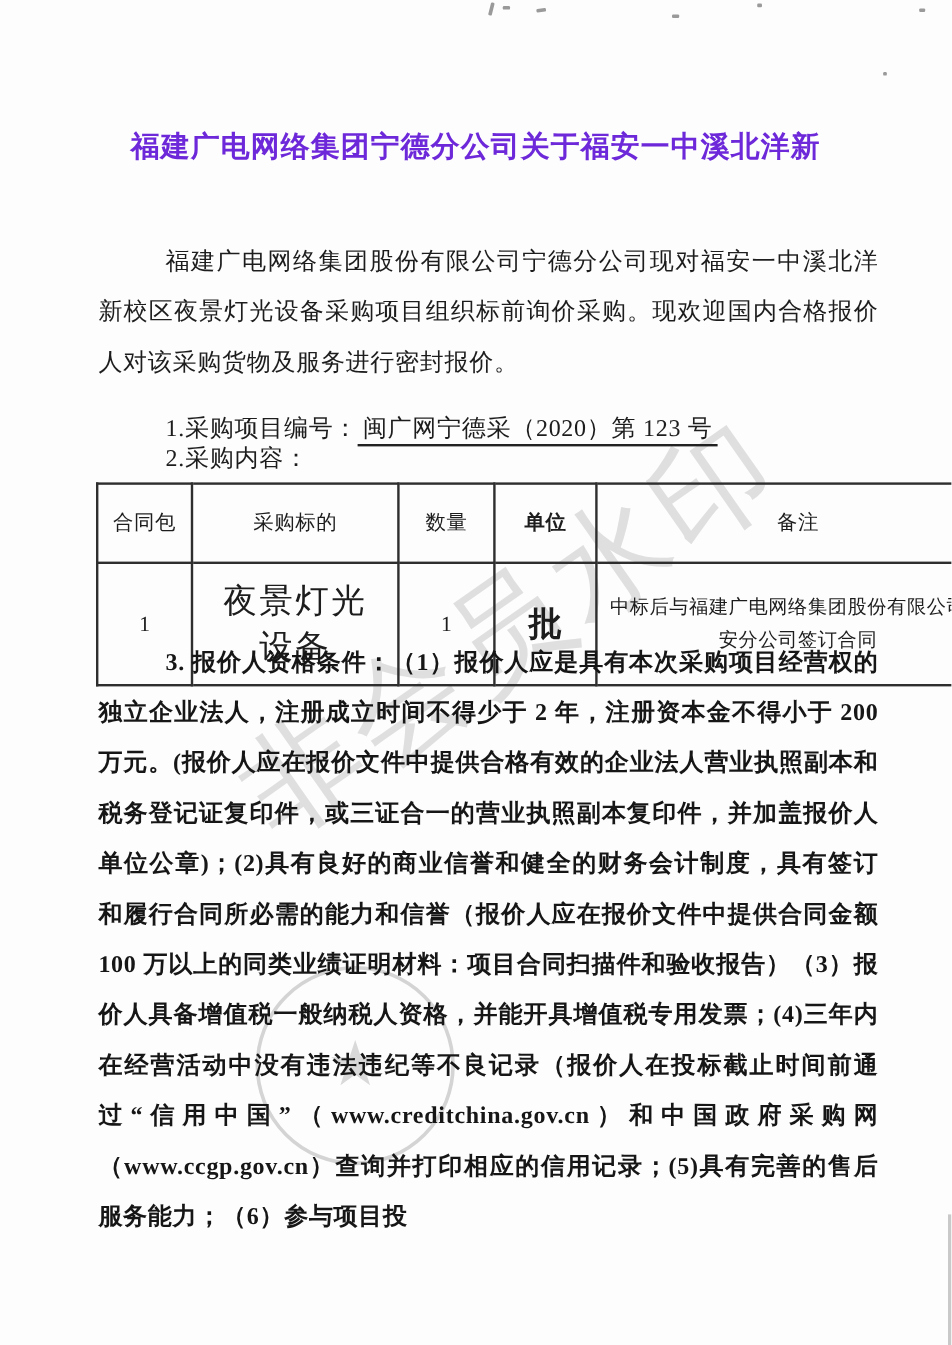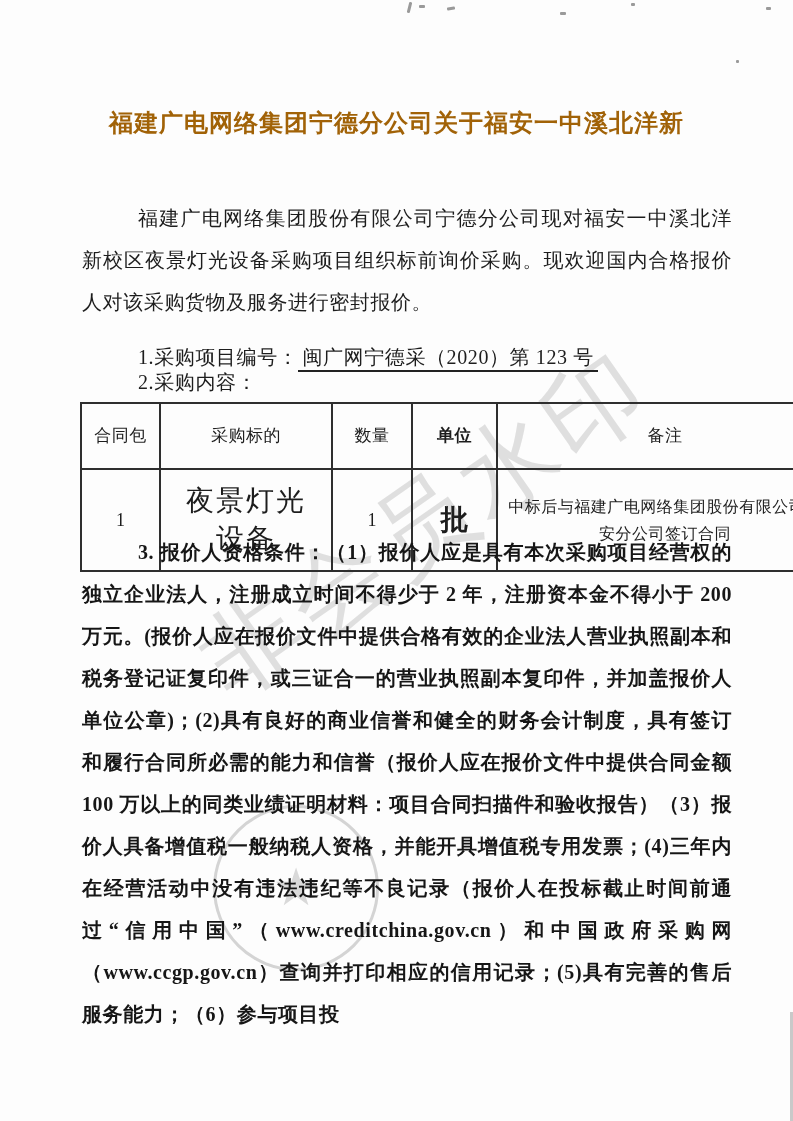--- a/index.html
+++ b/index.html
@@ -8,21 +8,21 @@
     width:793px;height:1121px;
     background:#fdfdfd;
     overflow:hidden;
     font-family:"Liberation Serif","DejaVu Serif",serif;
     color:#1d1d1d;
   }
   
   .doc-title{
     position:absolute;top:104px;left:0;right:0;
     text-align:center;
-    font-size:24px;font-weight:bold;color:#a16207;
+    font-size:24px;font-weight:bold;color:#6d28d9;
     line-height:38px;letter-spacing:1px;
   }
   
   .intro{
     position:absolute;top:197px;left:82px;width:650px;
     font-size:20px;line-height:42px;letter-spacing:0.6px;
     text-align:justify;text-indent:56px;margin:0;
   }
   .num-item{
     position:absolute;left:138px;

